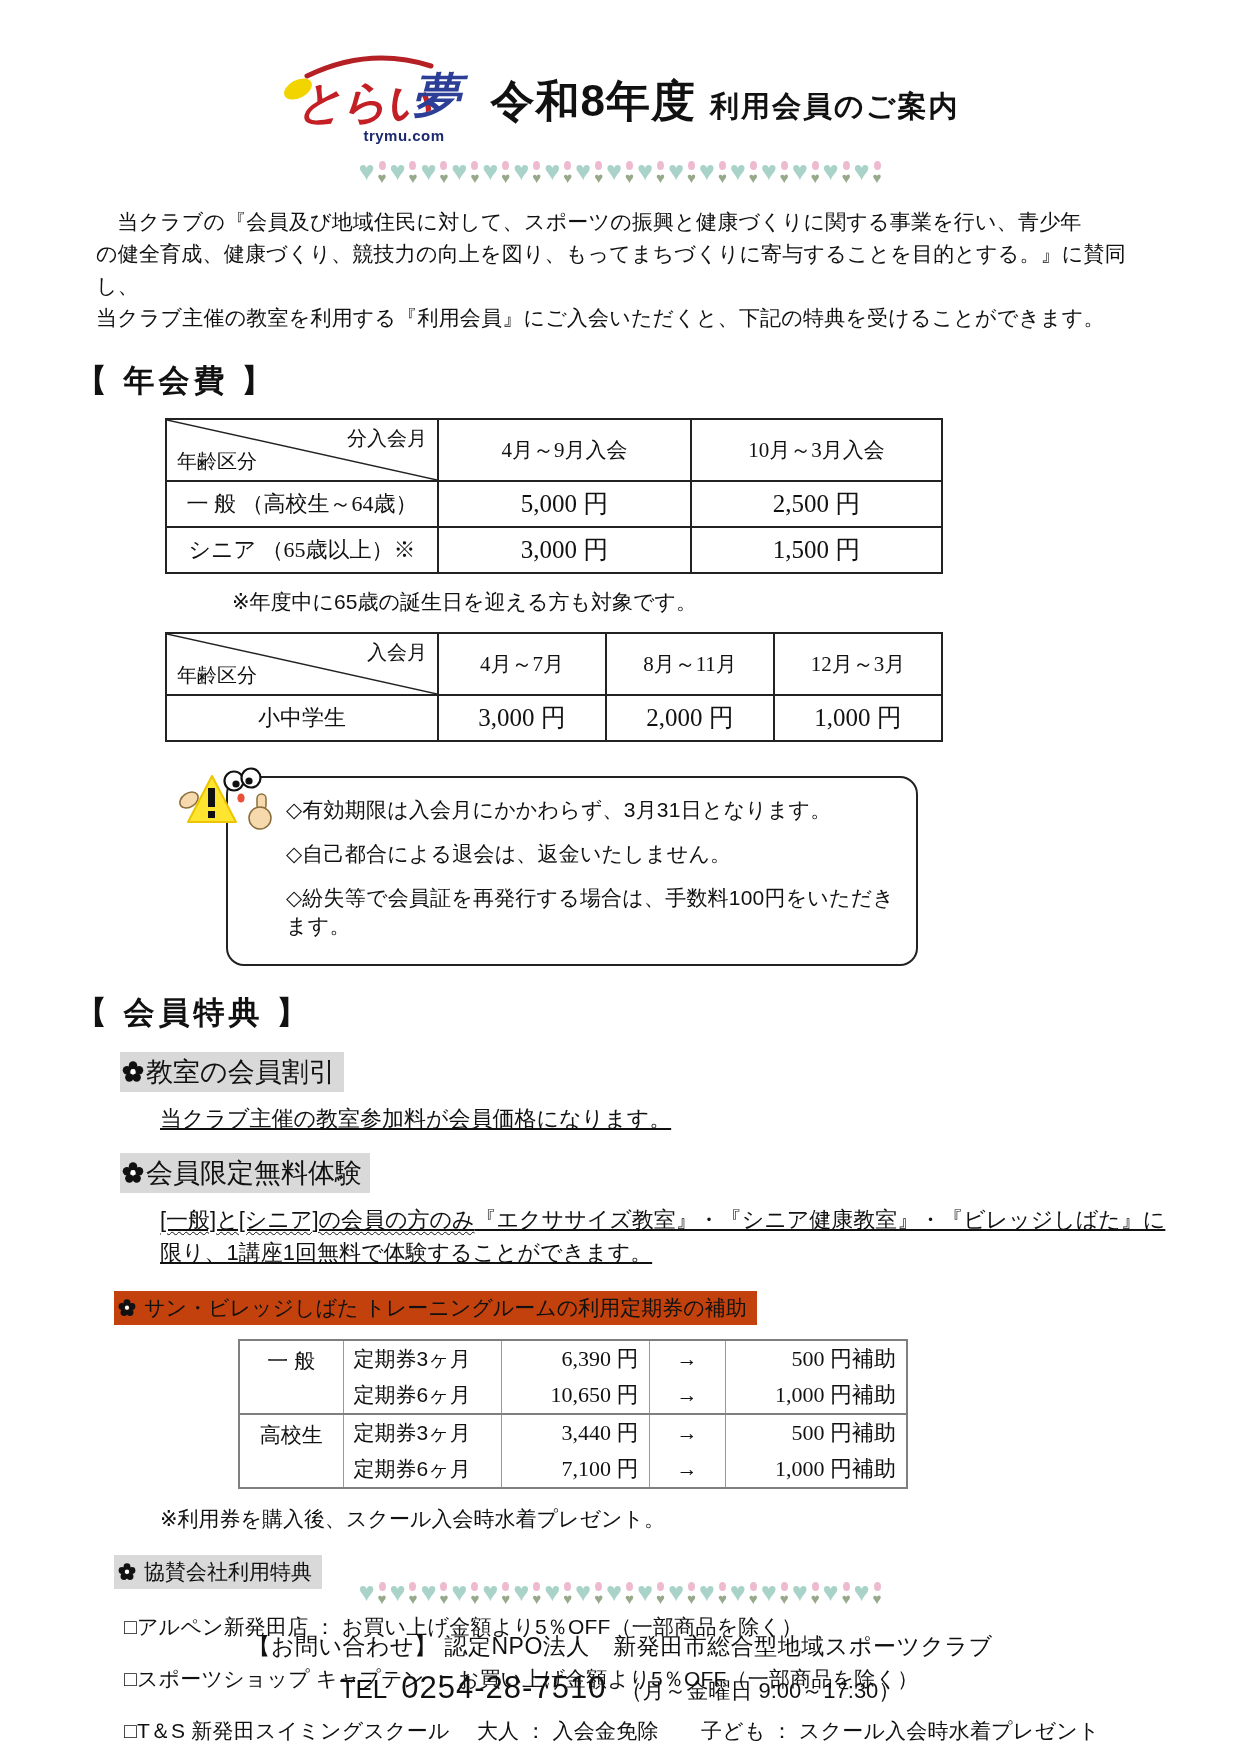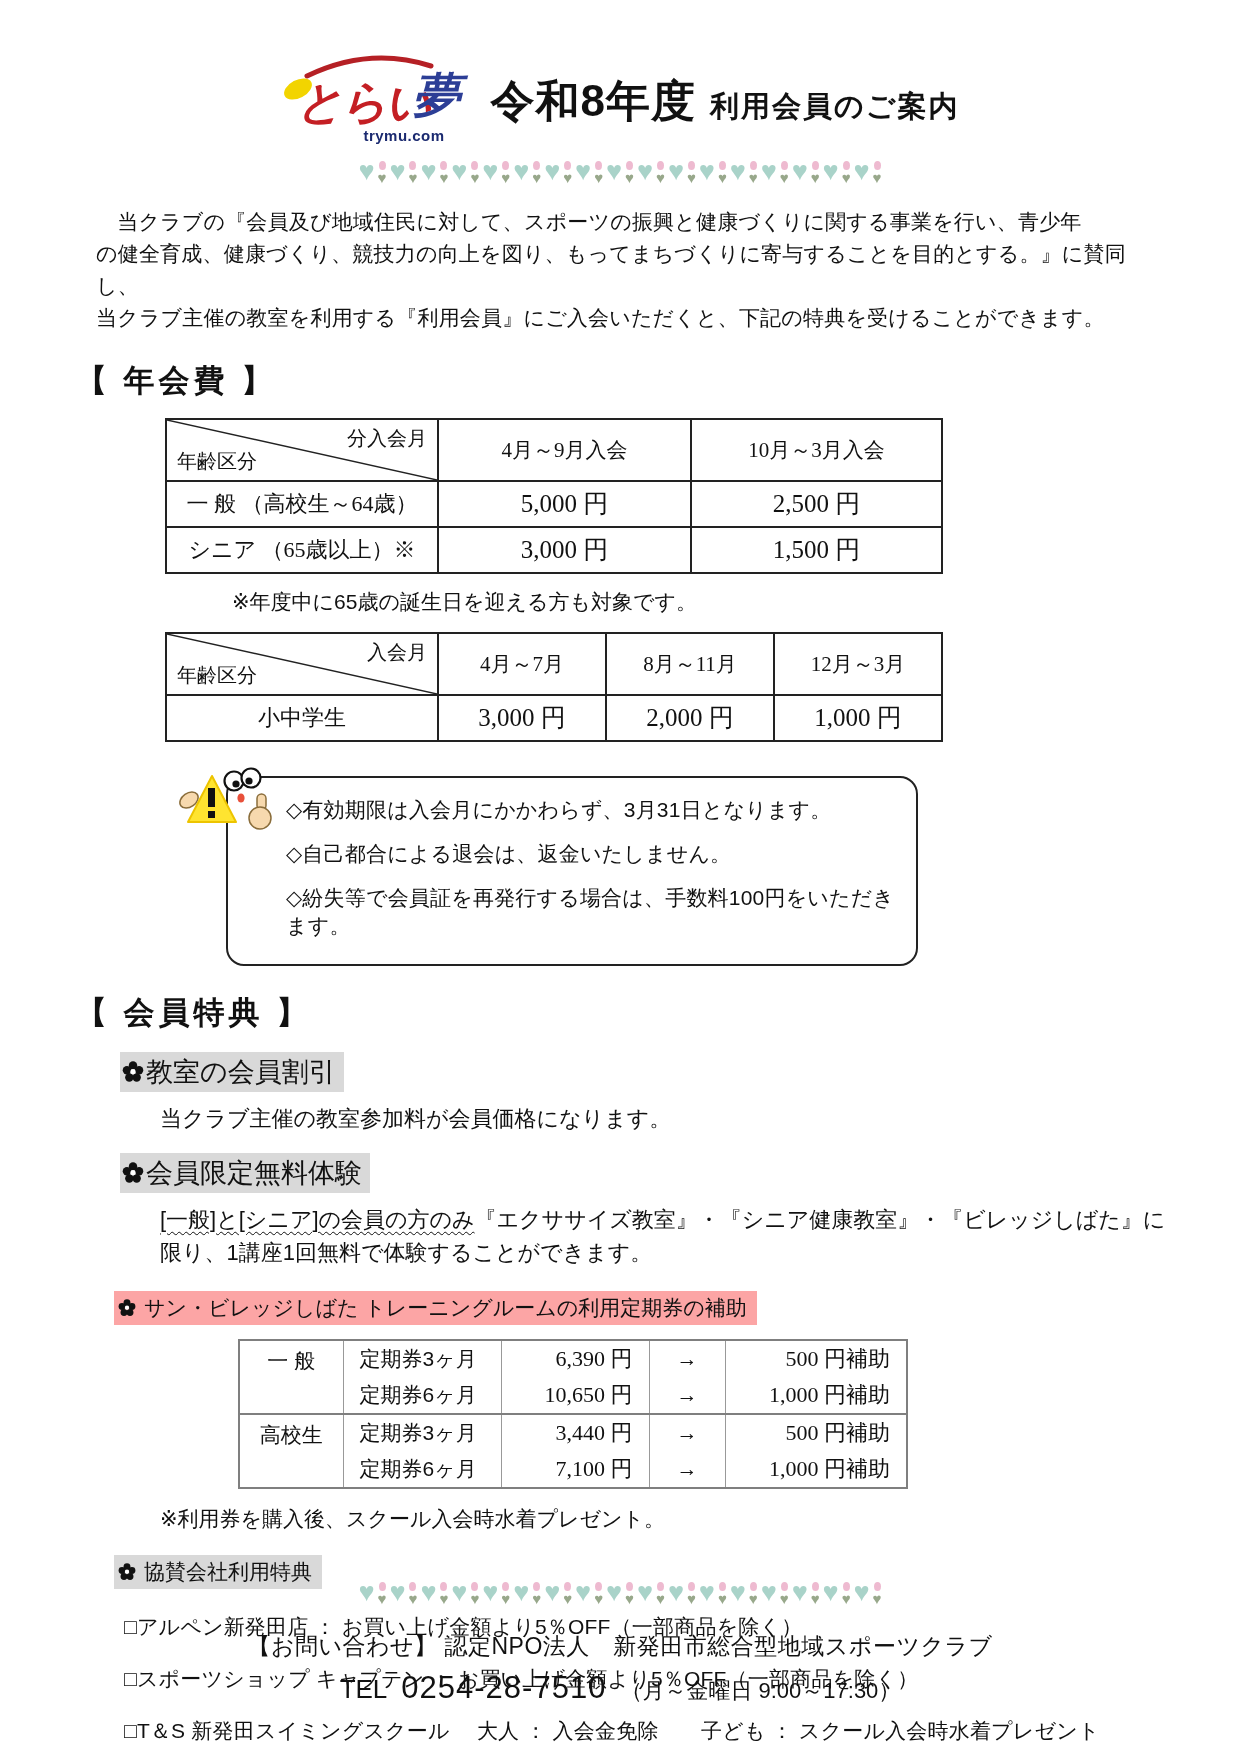--- a/index.html
+++ b/index.html
@@ -65,29 +65,29 @@
   .notice-box { position:relative; margin:34px 0 17px 226px; width:692px;
     border:2.5px solid #222; border-radius:18px; padding:18px 18px 8px 58px; }
   .notice-icon { position:absolute; left:-50px; top:-12px; }
   .notice-item { font-size:21px; margin-bottom:16px; letter-spacing:0.2px; }
 
   
   .benefit-title { display:inline-flex; align-items:center; gap:2px; margin:18px 0 0 120px;
     font-size:27px; padding:2px 8px 2px 2px; }
   .benefit-title-sm { display:inline-flex; align-items:center; gap:8px; margin:22px 0 0 114px;
     font-size:21px; padding:3px 10px 3px 4px; }
-  .benefit-desc { margin:10px 0 0 160px; font-size:22px; line-height:1.5; }
+  .benefit-desc { margin:10px 0 0 160px; font-size:22px; line-height:1.5;text-decoration:underline; }
   .wavy { text-decoration:underline; text-decoration-style:wavy; text-decoration-thickness:1px;
     text-underline-offset:4px; }
 
   
   table.subsidy { border-collapse:collapse; margin:14px 0 0 238px; width:668px;
     border:2.5px solid #7f7f7f; table-layout:fixed; }
   table.subsidy td { border-left:1px solid #999; border-right:1px solid #999;
-    font-size:21px; padding:3px 16px; height:34px; }
+    font-size:21px; padding:3px 10px; height:34px; }
   table.subsidy tr.group-start td { border-top:2.5px solid #7f7f7f; }
   .subsidy col.g { width:104px; } .subsidy col.t { width:158px; }
   .subsidy col.p { width:148px; } .subsidy col.a { width:76px; } .subsidy col.s { width:182px; }
   .subsidy .group { text-align:center; vertical-align:top; padding-top:6px; }
   .subsidy .price, .subsidy .subsidy-val { text-align:right;
     font-family:"Liberation Serif","DejaVu Serif",serif; font-size:22px; }
   .subsidy .arrow { text-align:center; }
 
   .usage-note { margin:16px 0 0 160px; font-size:21px; }
 
@@ -335,21 +335,21 @@
         </svg>
       <span>会員限定無料体験</span>
     </span>
   </div>
   <div class="benefit-desc">
     <div><span class="wavy">[一般]と[シニア]の会員の方のみ</span><span>『エクササイズ教室』・『シニア健康教室』・『ビレッジしばた』に</span></div>
     <div>限り、1講座1回無料で体験することができます。</div>
   </div>
 
   <div>
-    <span class="benefit-title-sm hl" style="background: #fca5a5; justify-content: center;">
+    <span class="benefit-title-sm hl" style="background: #c2410c; justify-content: center;">
       <svg width="18" height="18" viewBox="0 0 24 24">
           <g fill="#111">
             <circle cx="12" cy="5" r="4.6"></circle>
             <circle cx="18.6" cy="10" r="4.6"></circle>
             <circle cx="16" cy="18" r="4.6"></circle>
             <circle cx="8" cy="18" r="4.6"></circle>
             <circle cx="5.4" cy="10" r="4.6"></circle>
           </g>
           <circle cx="12" cy="11.5" r="2.8" fill="#fff"></circle>
         </svg>

